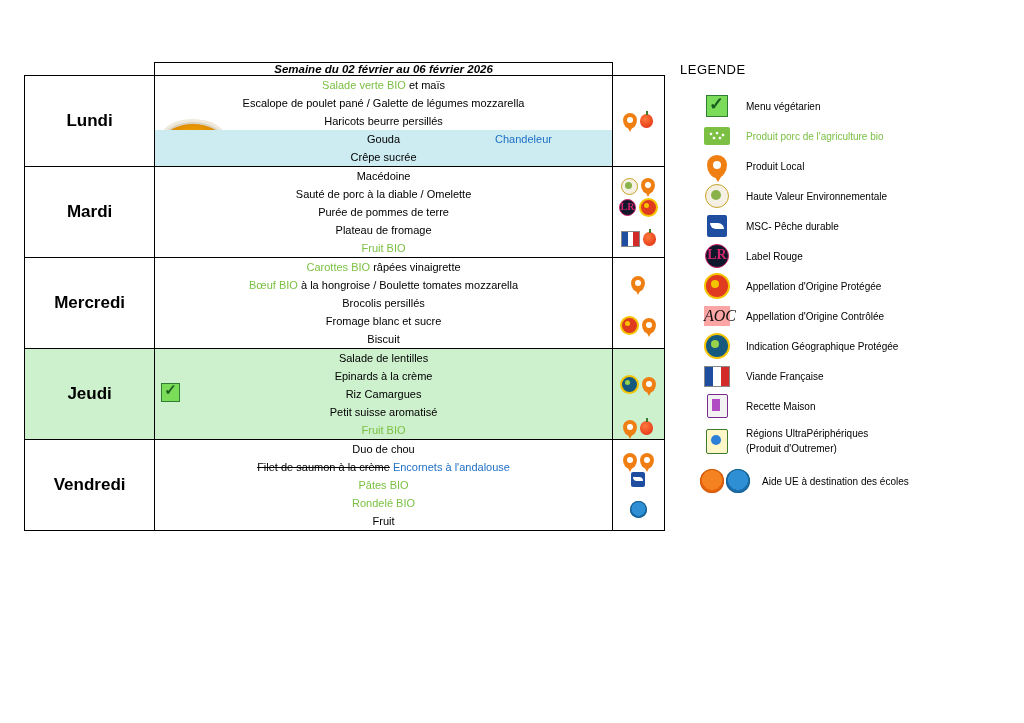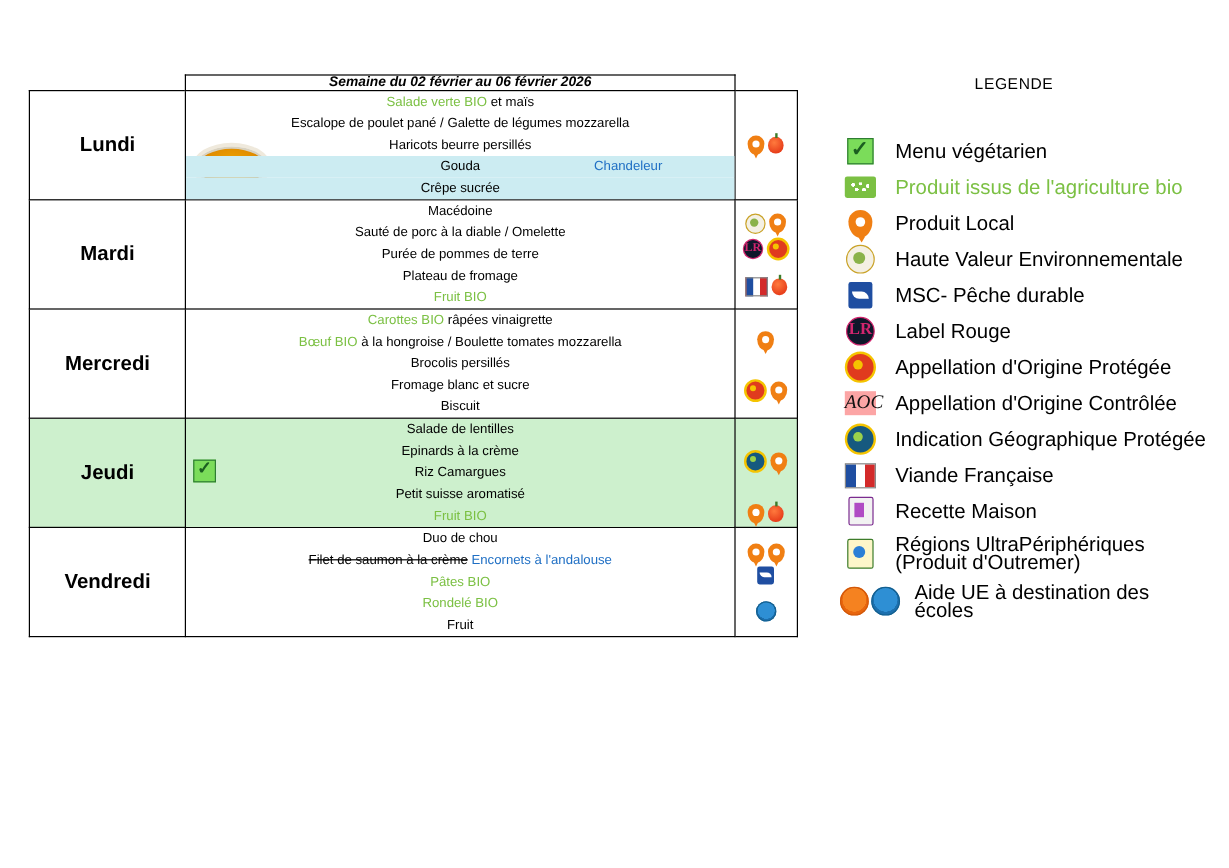--- a/index.html
+++ b/index.html
@@ -279,41 +279,40 @@
   }
 
   
   #legend {
     position: absolute;
     left: 700px;
     top: 62px;
     width: 310px;
   }
   #legend-title {
-    text-align: center;
     font-size: 13px;
     letter-spacing: .5px;
     margin-left: -20px;
-    margin-bottom: 34px;
+    margin-bottom: 14px;
   }
   .legend-row {
     display: flex;
     align-items: center;
     height: 30px;
     gap: 12px;
   }
   .legend-ic {
     width: 34px;
     display: flex;
     justify-content: center;
     align-items: center;
     flex: 0 0 34px;
   }
   .legend-label {
-    font-size: 17px;
+    font-size: 10px;
     line-height: 15px;
   }
   .legend-label.green { color:#7bc043; }
   .legend-row.tall { height: 40px; align-items: center; }
 
   
   .big .ic-local { width: 20px; height: 23px; }
   .big .ic-local::after { left:6px; top:6px; width:8px;height:8px; }
   .big .ic-local::before { left:8px; bottom:-4px; border-left-width:3px;border-right-width:3px;border-top-width:5px; }
   .big .ic-hve { width: 22px; height: 22px; }
@@ -498,21 +497,21 @@
     <span class="legend-ic big">
         <span class="legend-veg"></span>
       </span>
     <span class="legend-label">Menu végétarien</span>
   </div>
 
   <div class="legend-row">
     <span class="legend-ic big">
         <span class="legend-bio"></span>
       </span>
-    <span class="legend-label green">Produit issus de l'agriculture bio</span>
+    <span class="legend-label green">Produit porc de l'agriculture bio</span>
   </div>
 
   <div class="legend-row">
     <span class="legend-ic big">
         <span class="ic ic-local"></span>
       </span>
     <span class="legend-label">Produit Local</span>
   </div>
 
   <div class="legend-row">

